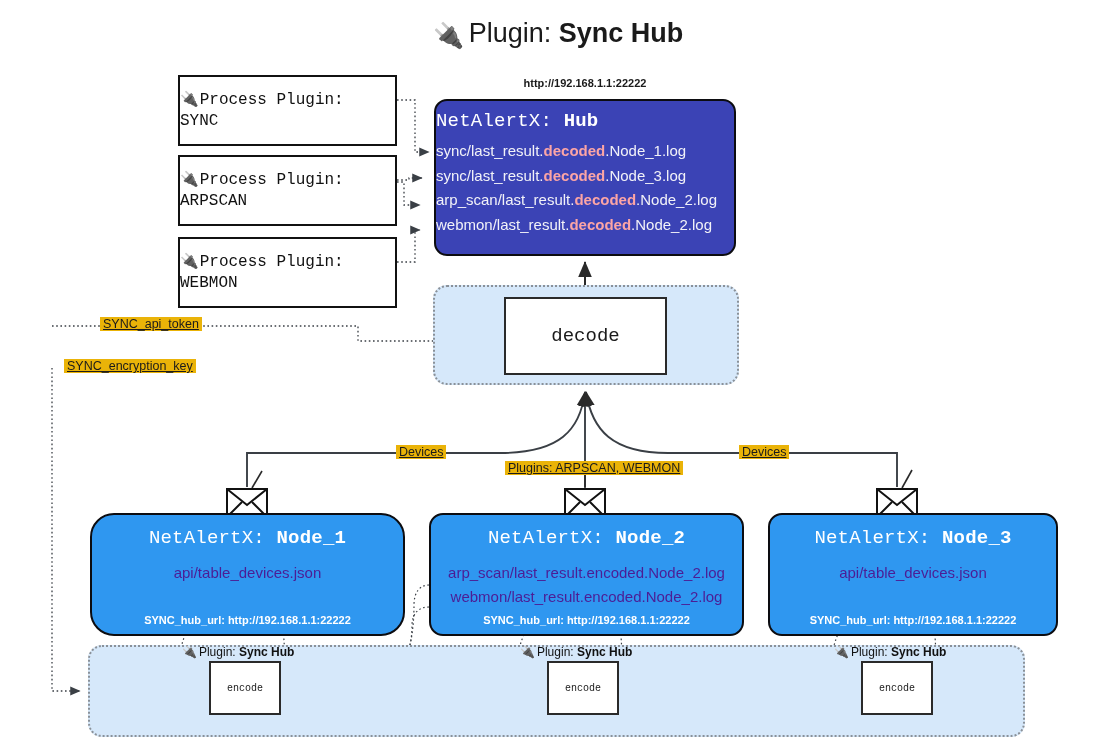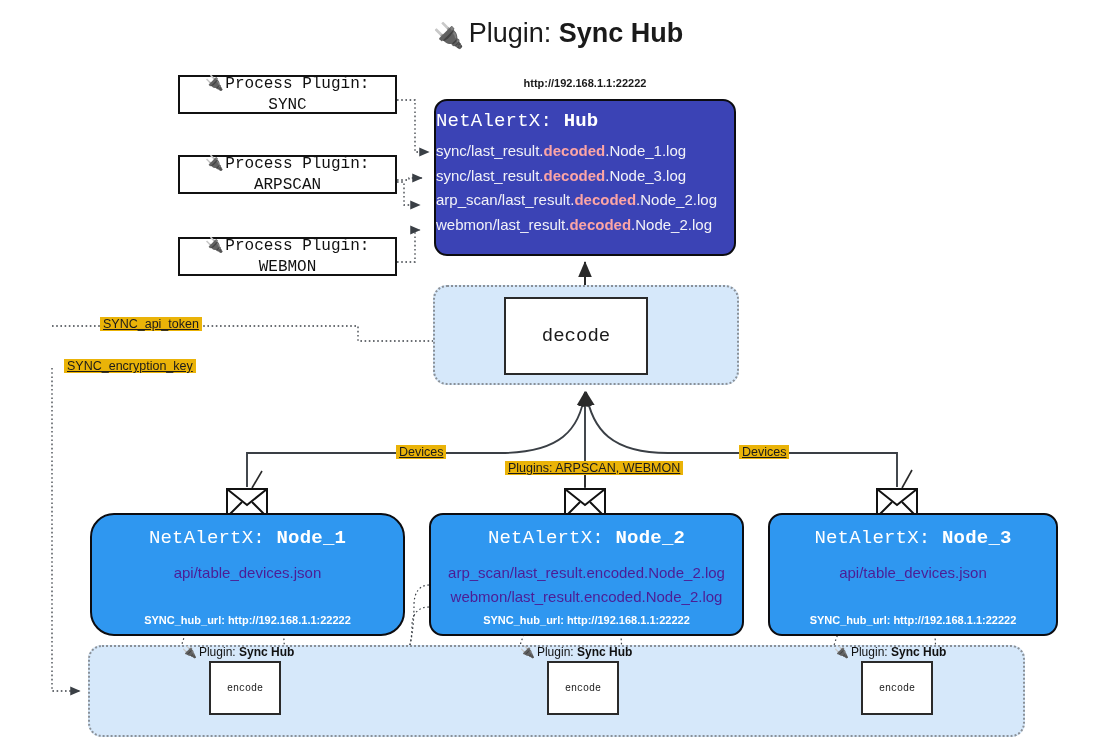--- a/index.html
+++ b/index.html
@@ -19,27 +19,27 @@
     text-align:center;font-size:27px;color:#1a1a1a;
     white-space:nowrap;
   }
   .title .plug{font-size:25px;margin-right:4px;display:inline-block;vertical-align:-2px;}
   .title .lead{font-weight:400;}
   .title .strong{font-weight:bold;}
 
   
   .pbox{
     position:absolute;
-    width:219px;height:39px;
+    width:219px;height:71px;
     background:#ffffff;
     border:2px solid #111111;
     font-family:"Liberation Mono","DejaVu Sans Mono",monospace;
     font-size:16px;color:#111111;
     display:flex;flex-direction:column;
-    align-items:center;justify-content:center;
+    justify-content:center;
     line-height:1.28;
     box-sizing:border-box;
   }
   .pbox .l1{white-space:nowrap;}
   .pbox .l1 .plug{font-family:"DejaVu Sans",sans-serif;font-size:15px;margin-right:1px;}
   .pbox .l2{white-space:nowrap;}
 
   
   .hub{
     position:absolute;left:434px;top:99px;width:302px;height:157px;
@@ -70,21 +70,21 @@
   }
   #decodeWrap{left:433px;top:285px;width:306px;height:100px;}
   #encodeWrap{left:88px;top:645px;width:937px;height:92px;}
 
   
   .opbox{
     position:absolute;background:#ffffff;border:2px solid #2a2a2a;
     box-sizing:border-box;display:flex;align-items:center;justify-content:center;
     font-family:"Liberation Mono","DejaVu Sans Mono",monospace;color:#1b1b1b;
   }
-  #decodeBox{left:504px;top:297px;width:144px;height:78px;font-size:19px;}
+  #decodeBox{left:504px;top:297px;width:163px;height:78px;font-size:19px;}
   .encbox{width:72px;height:54px;font-size:10px;top:661px;}
 
   .encLabel{
     position:absolute;top:645px;font-size:12px;color:#111111;white-space:nowrap;
   }
   .encLabel .plug{font-size:12px;margin-right:2px;}
   .encLabel b{font-weight:bold;}
 
   
   .node{

